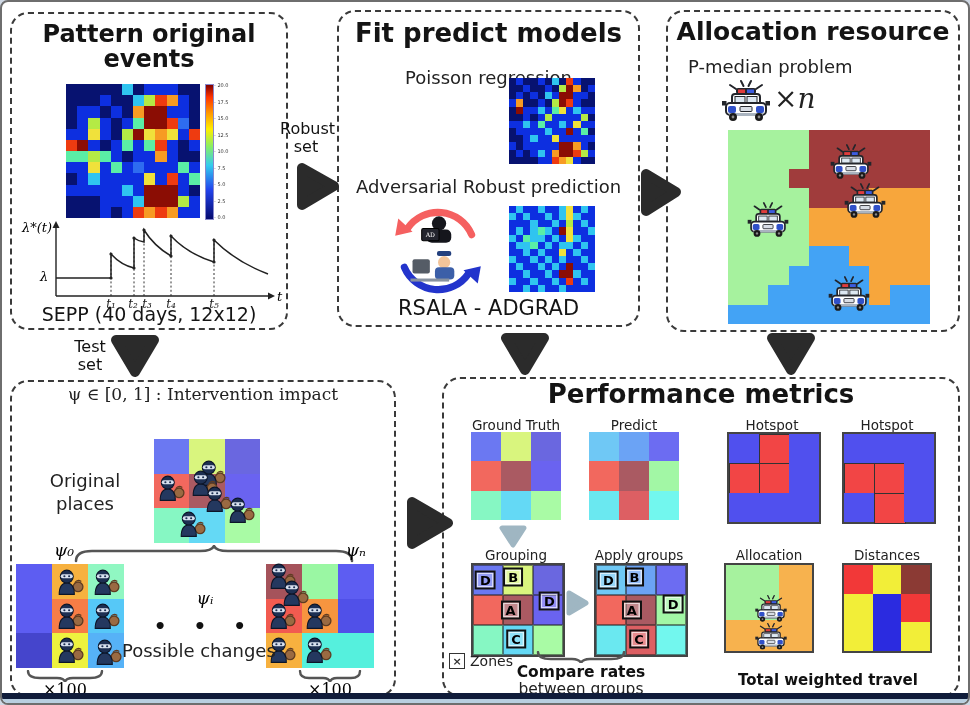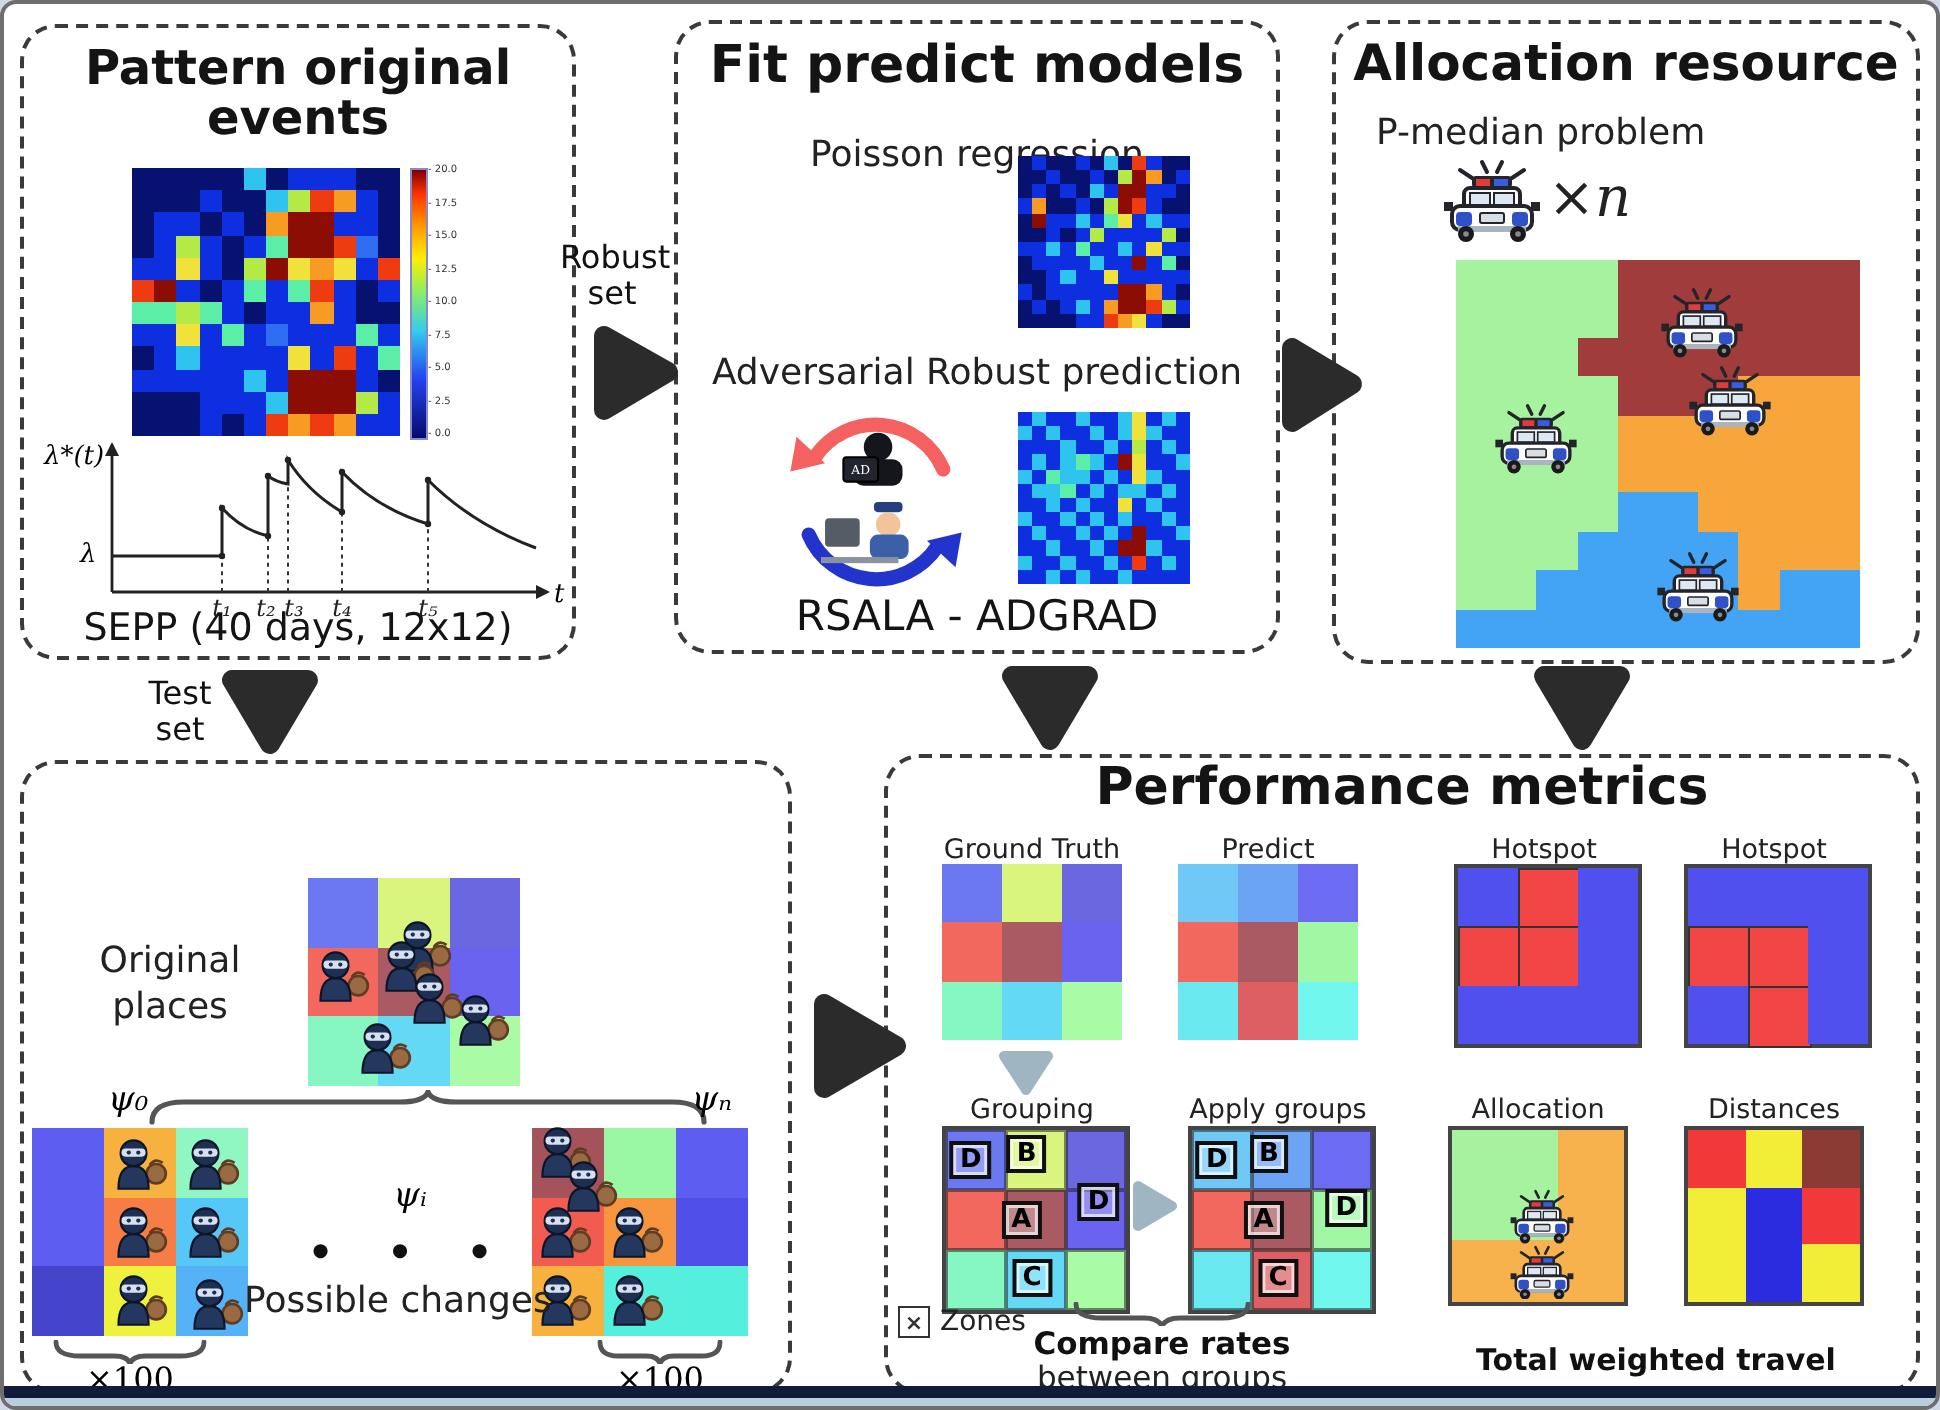--- a/index.html
+++ b/index.html
@@ -710,20 +710,21 @@
             <use href="#sym-car"></use>
           </svg>
           <svg viewBox="0 0 52 44" class="car" style="left: 60%; top: 84%; width: 44px; height: 37.4px;">
             <use href="#sym-car"></use>
           </svg>
         </div>
     </div>
   </div>
 
   <div class="panel" style="left:8px;top:378px;width:386px;height:317px;">
+    <div class="serif" style="text-align:center;font-size:17px;color:#222;margin-top:2px;">ψ ∈ [0, 1] :  Intervention impact</div>
     <div class="abs" style="left:30px;top:88px;width:86px;text-align:center;font-size:18px;color:#222;line-height:1.25;">Original places</div>
     <div class="abs" style="left:142px;top:57px;width:106px;height:104px;">
       <div class="cgrid" style="left:0;top:0;width:100%;height:100%;">
           <div style="background: rgb(107, 120, 242);"></div>
           <div style="background: rgb(217, 245, 126);"></div>
           <div style="background: rgb(106, 103, 224);"></div>
           <div style="background: rgb(242, 104, 94);"></div>
           <div style="background: rgb(170, 90, 98);"></div>
           <div style="background: rgb(106, 99, 240);"></div>
           <div style="background: rgb(134, 247, 195);"></div>

